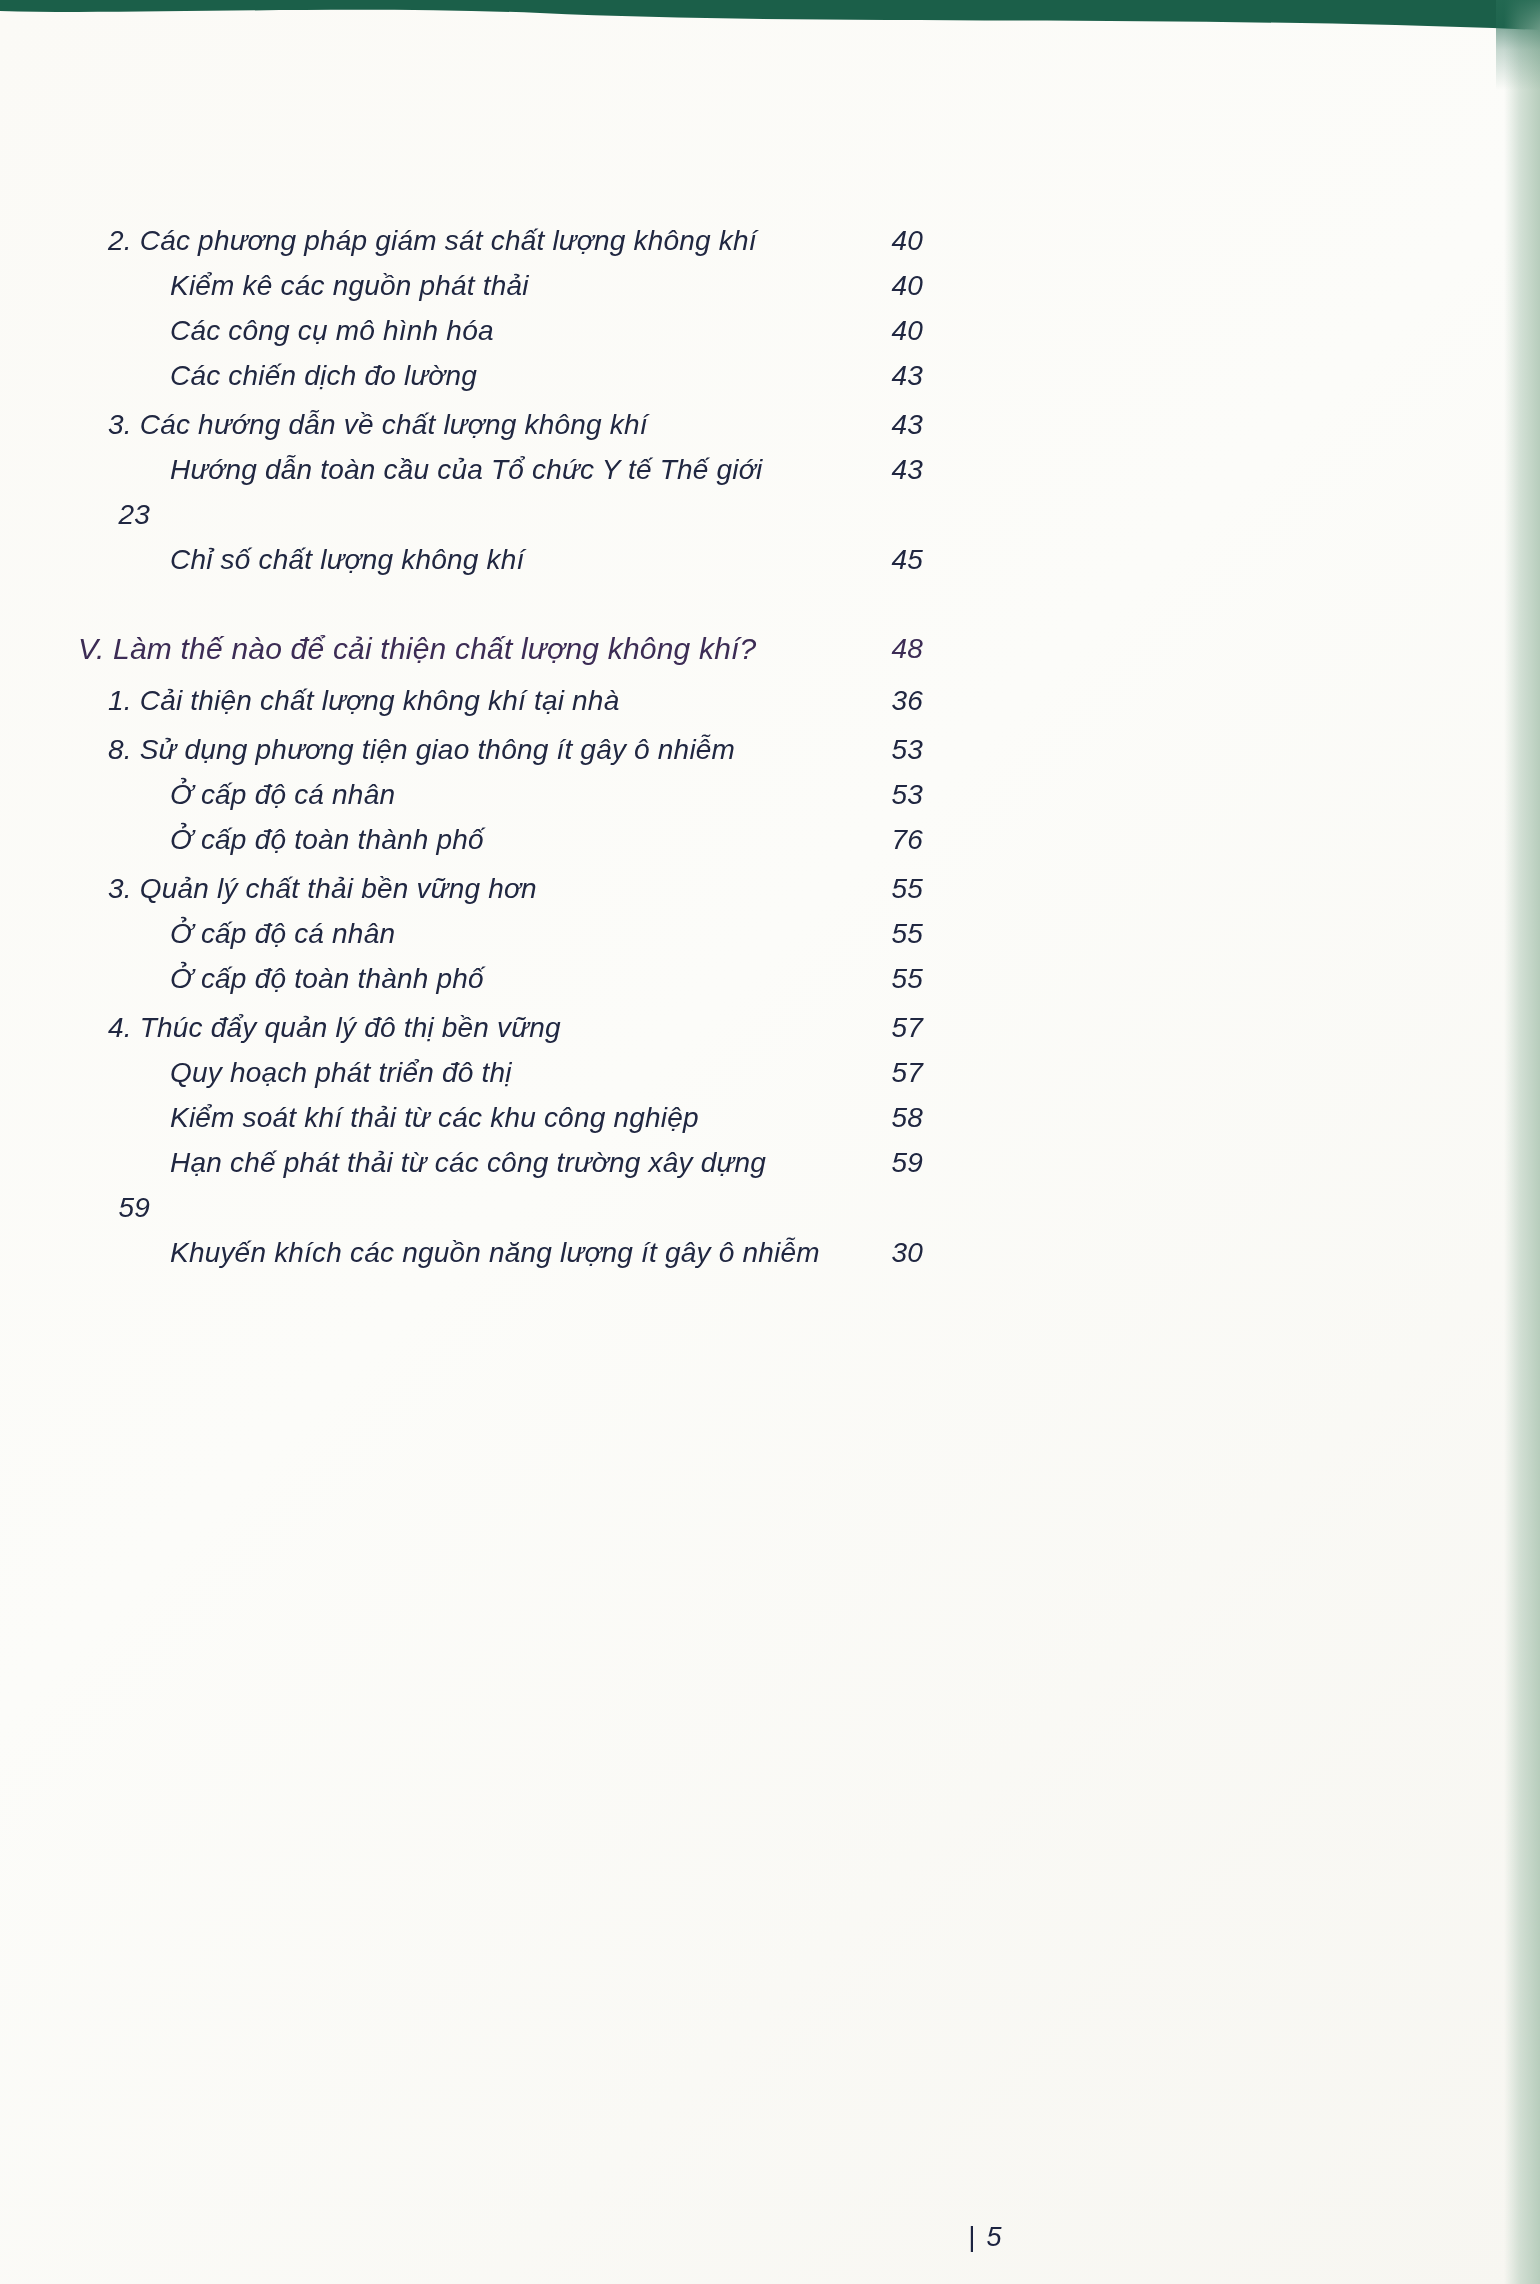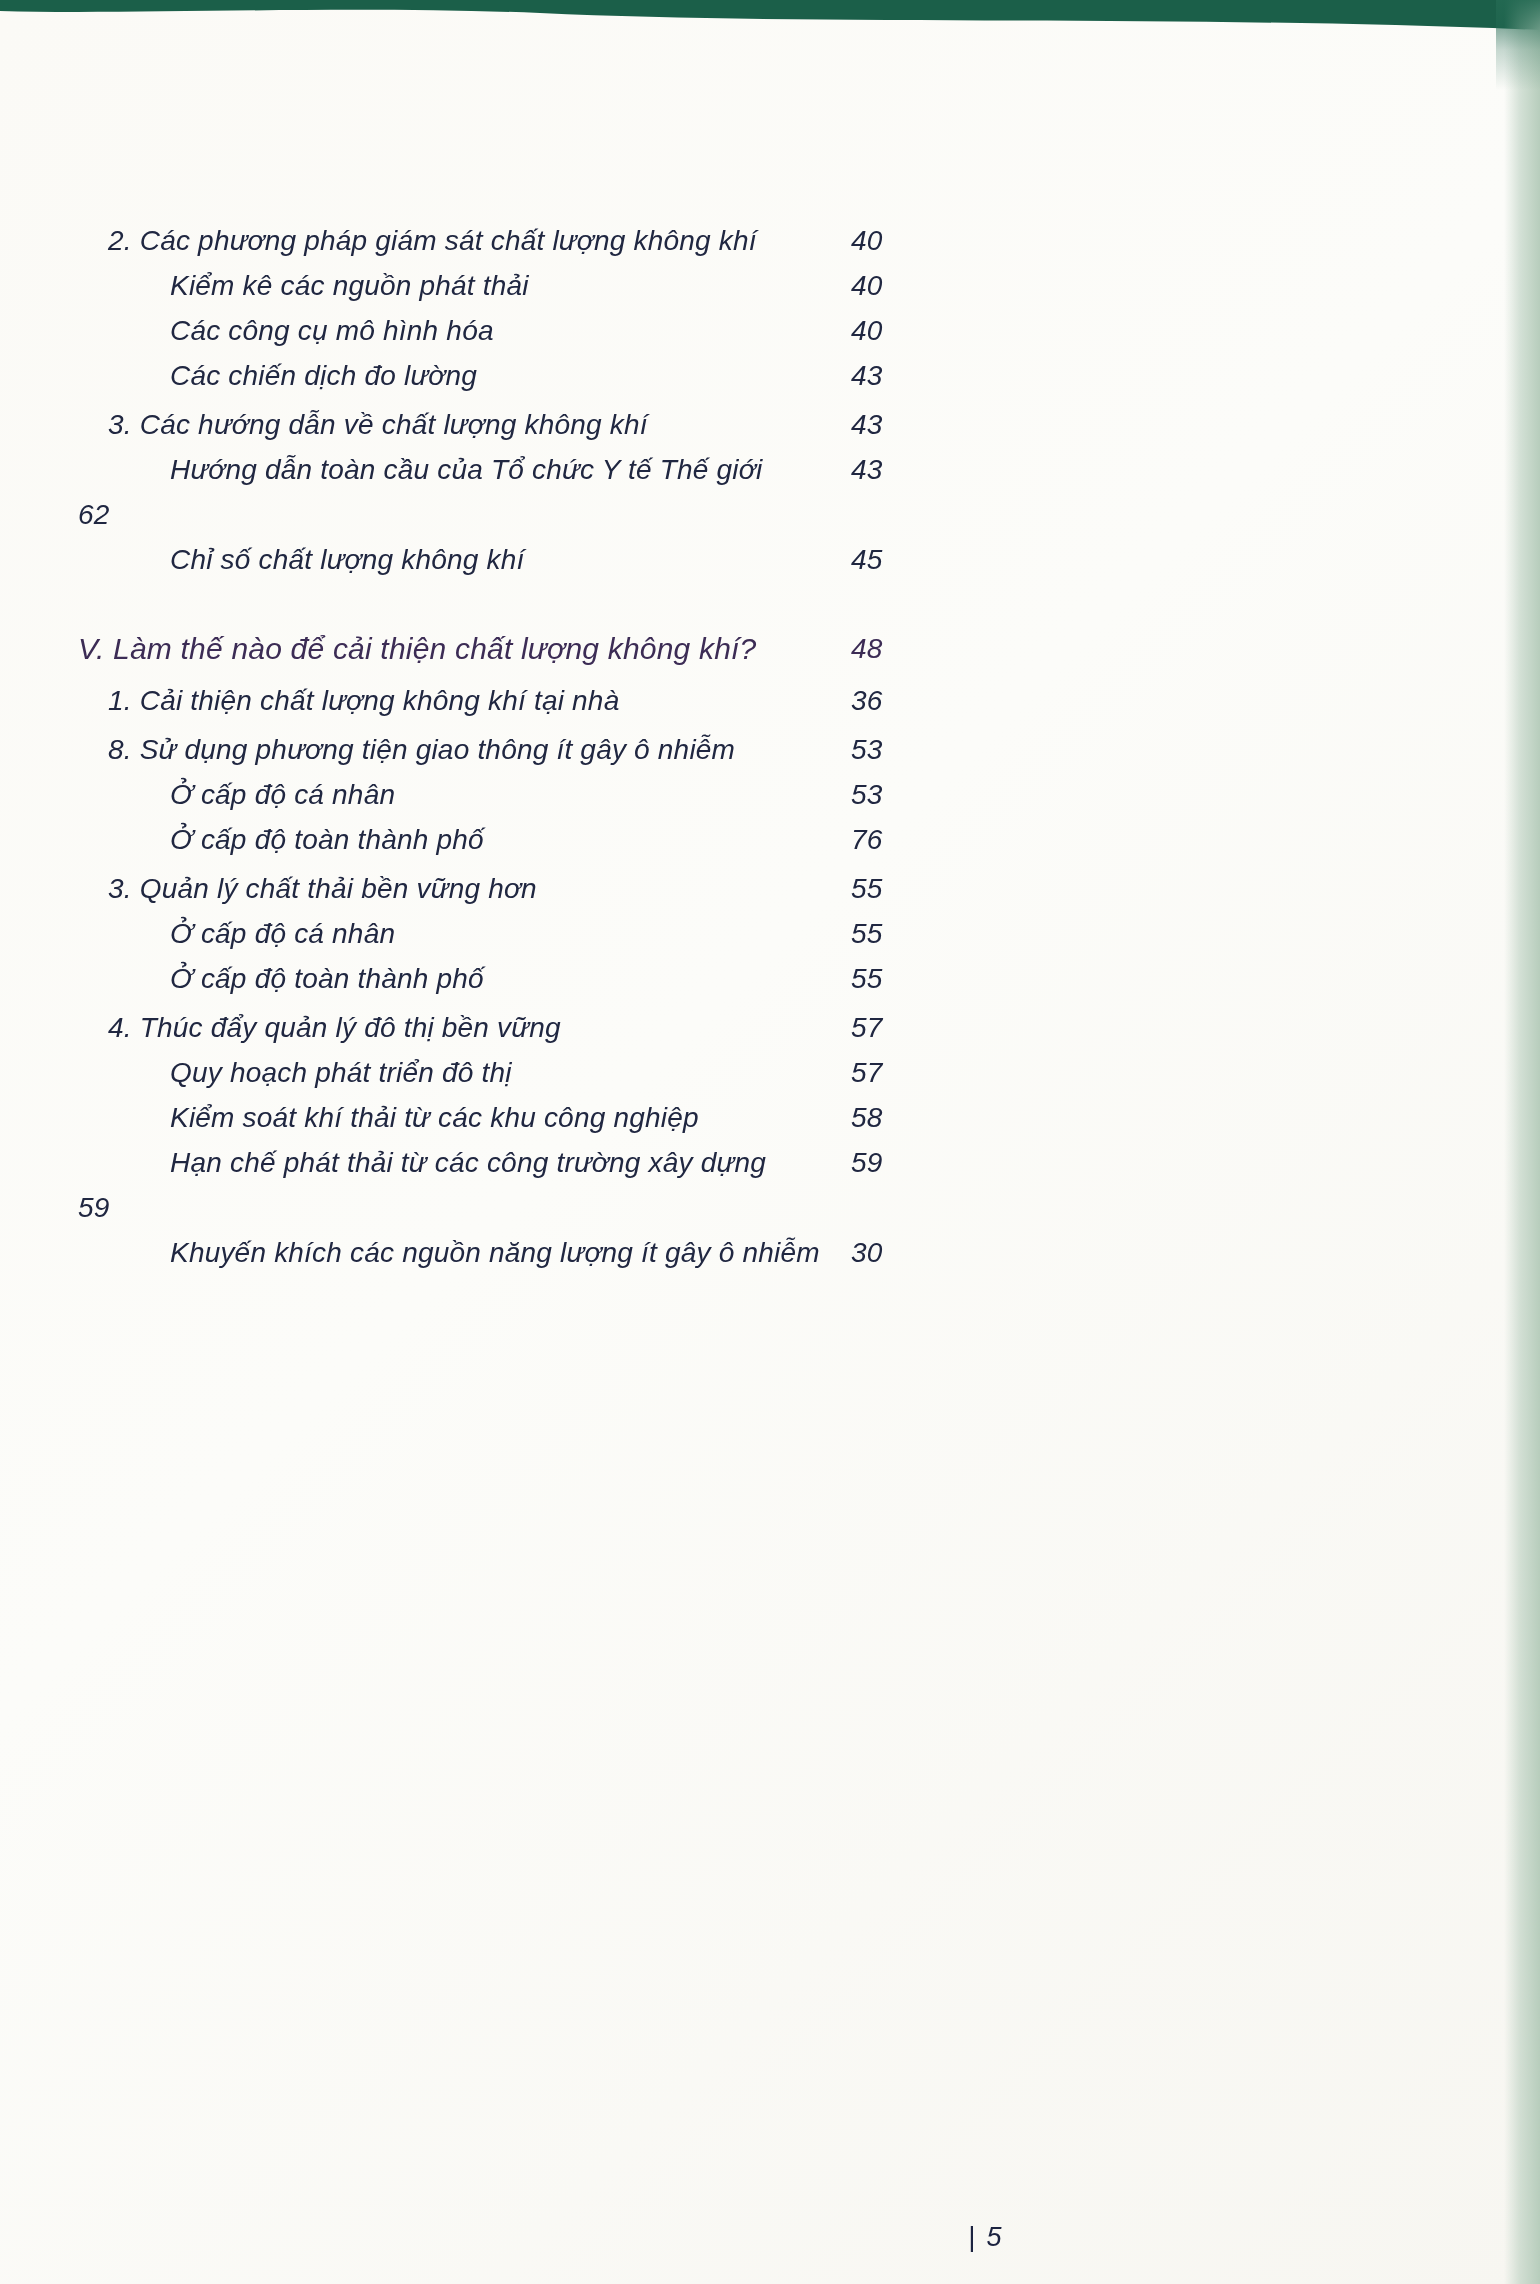--- a/index.html
+++ b/index.html
@@ -69,21 +69,21 @@
     font-size: 30px;
     color: #3c2c55;
   }
   .toc-row.gap-before { margin-top: 42px; }
   .toc-label {
     flex: 1;
     white-space: nowrap;
   }
   .toc-page {
     width: 72px;
-    text-align: left;
+    text-align: right;
     font-size: 28px;
   }
   .footer-page-number {
     position: absolute;
     left: 968px;
     top: 2222px;
     font-size: 27px;
     color: #1c2340;
     letter-spacing: 2px;
   }
@@ -119,21 +119,21 @@
       </div>
       <div class="toc-row lv1">
         <span class="toc-label">3. Các hướng dẫn về chất lượng không khí</span>
         <span class="toc-page">43</span>
       </div>
       <div class="toc-row lv2">
         <span class="toc-label">Hướng dẫn toàn cầu của Tổ chức Y tế Thế giới</span>
         <span class="toc-page">43</span>
       </div>
       <div class="toc-row lv2">
-        <span class="toc-page">62</span>
+        <span class="toc-page">23</span>
       </div>
       <div class="toc-row lv2">
         <span class="toc-label">Chỉ số chất lượng không khí</span>
         <span class="toc-page">45</span>
       </div>
       <div class="toc-row lv0 gap-before">
         <span class="toc-label">V. Làm thế nào để cải thiện chất lượng không khí?</span>
         <span class="toc-page">48</span>
       </div>
       <div class="toc-row lv1">

